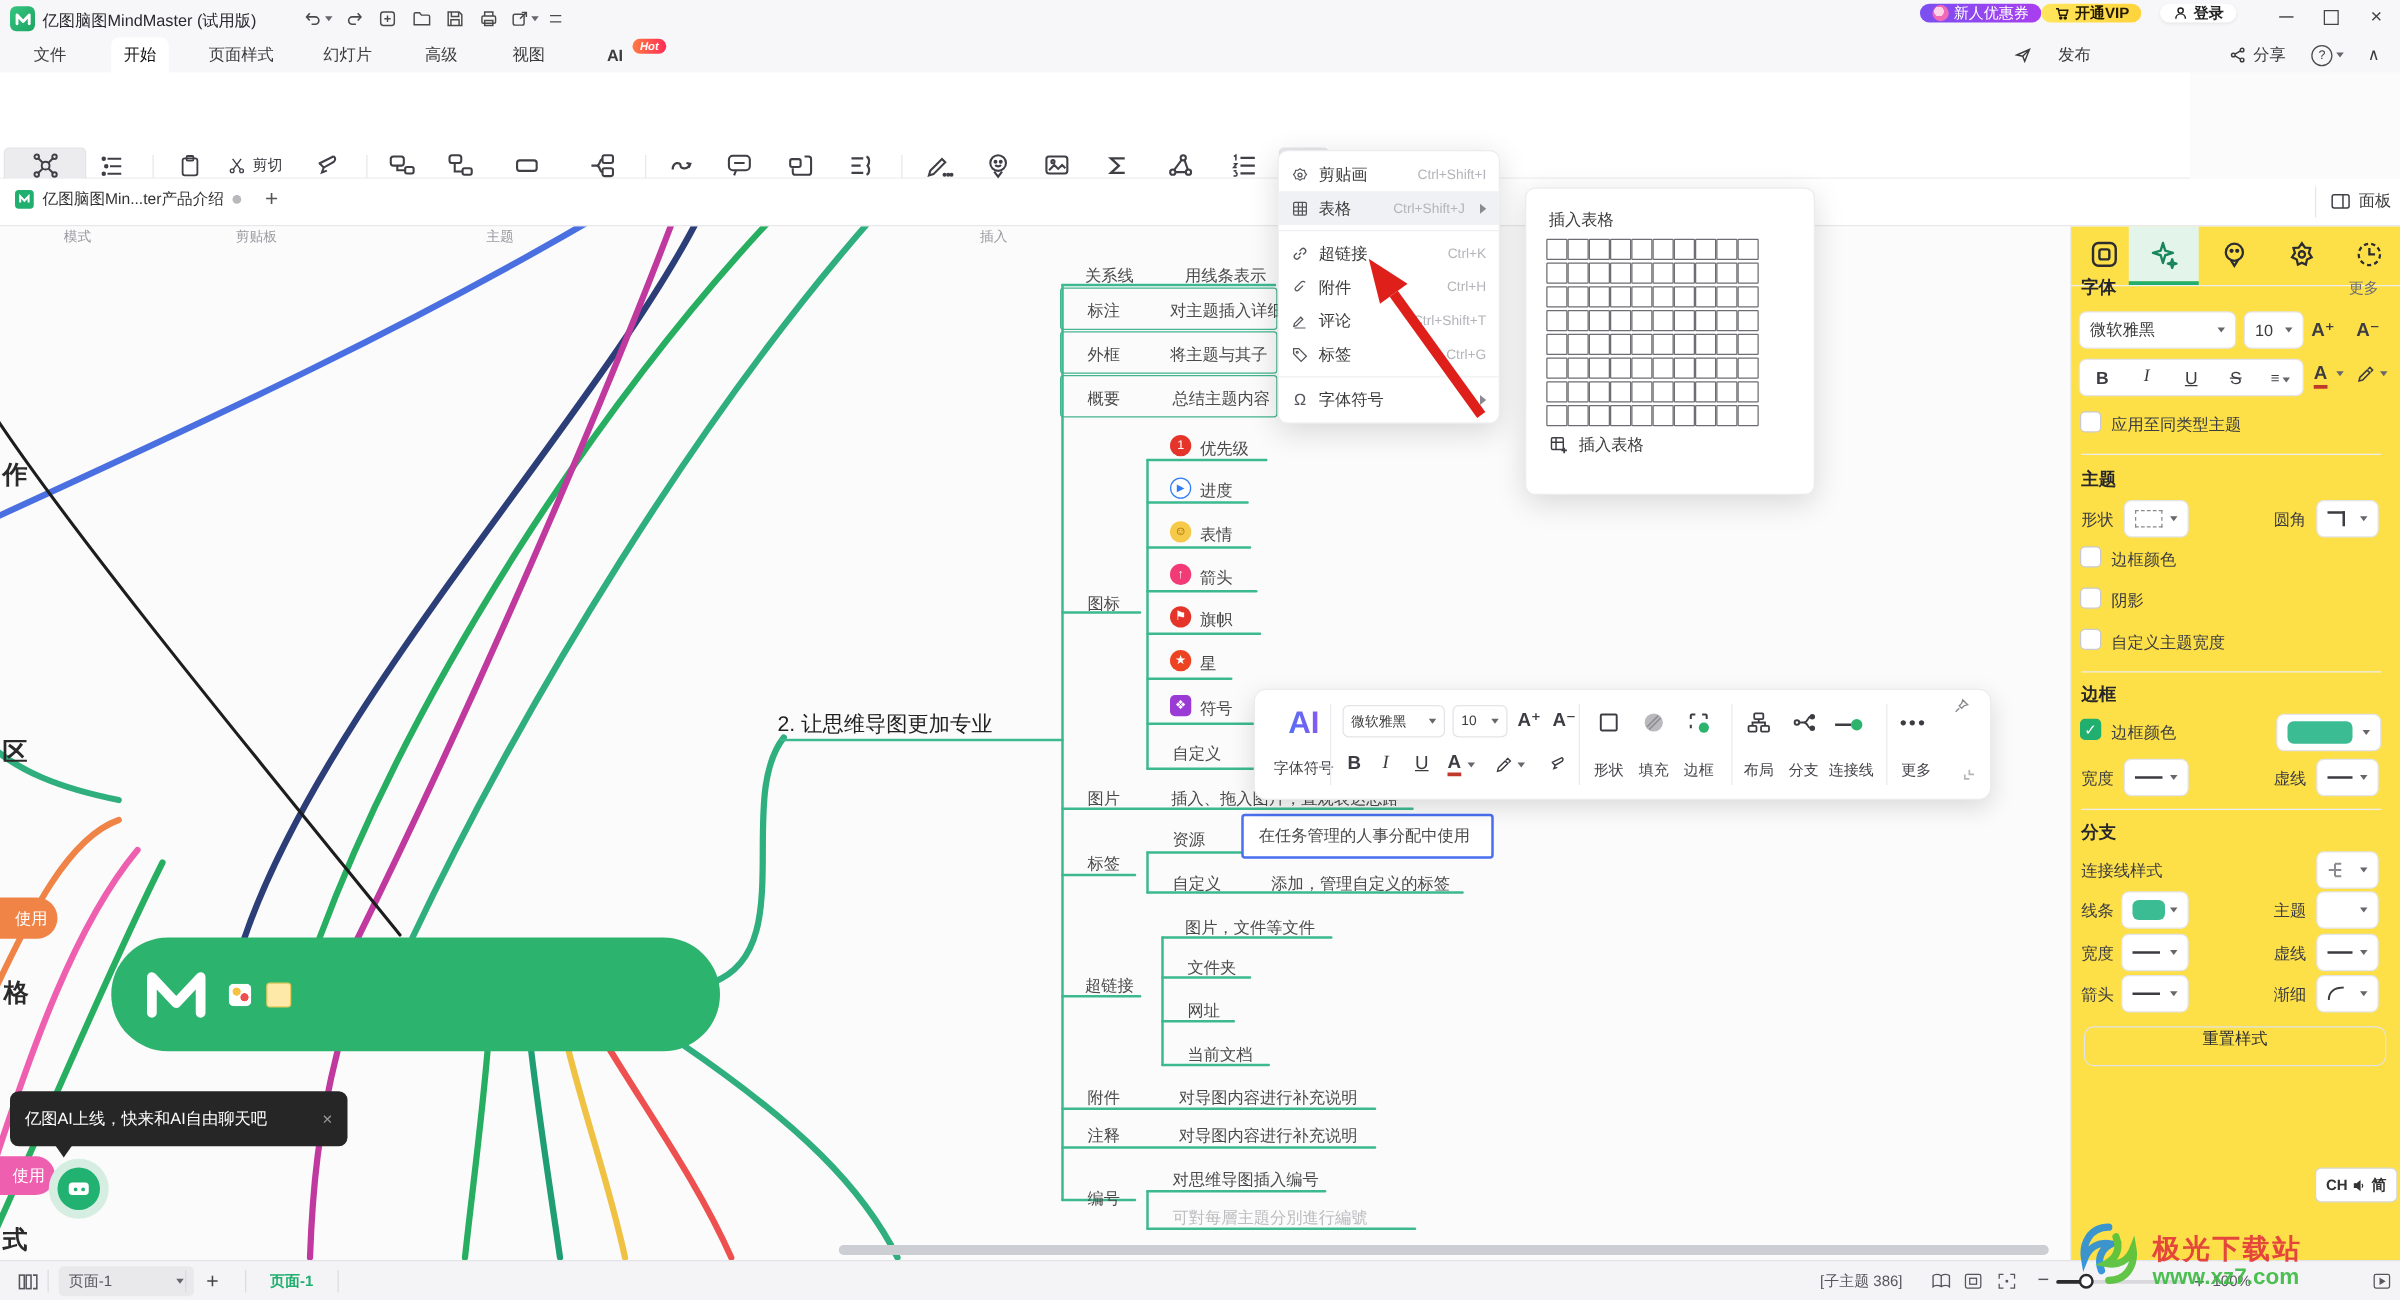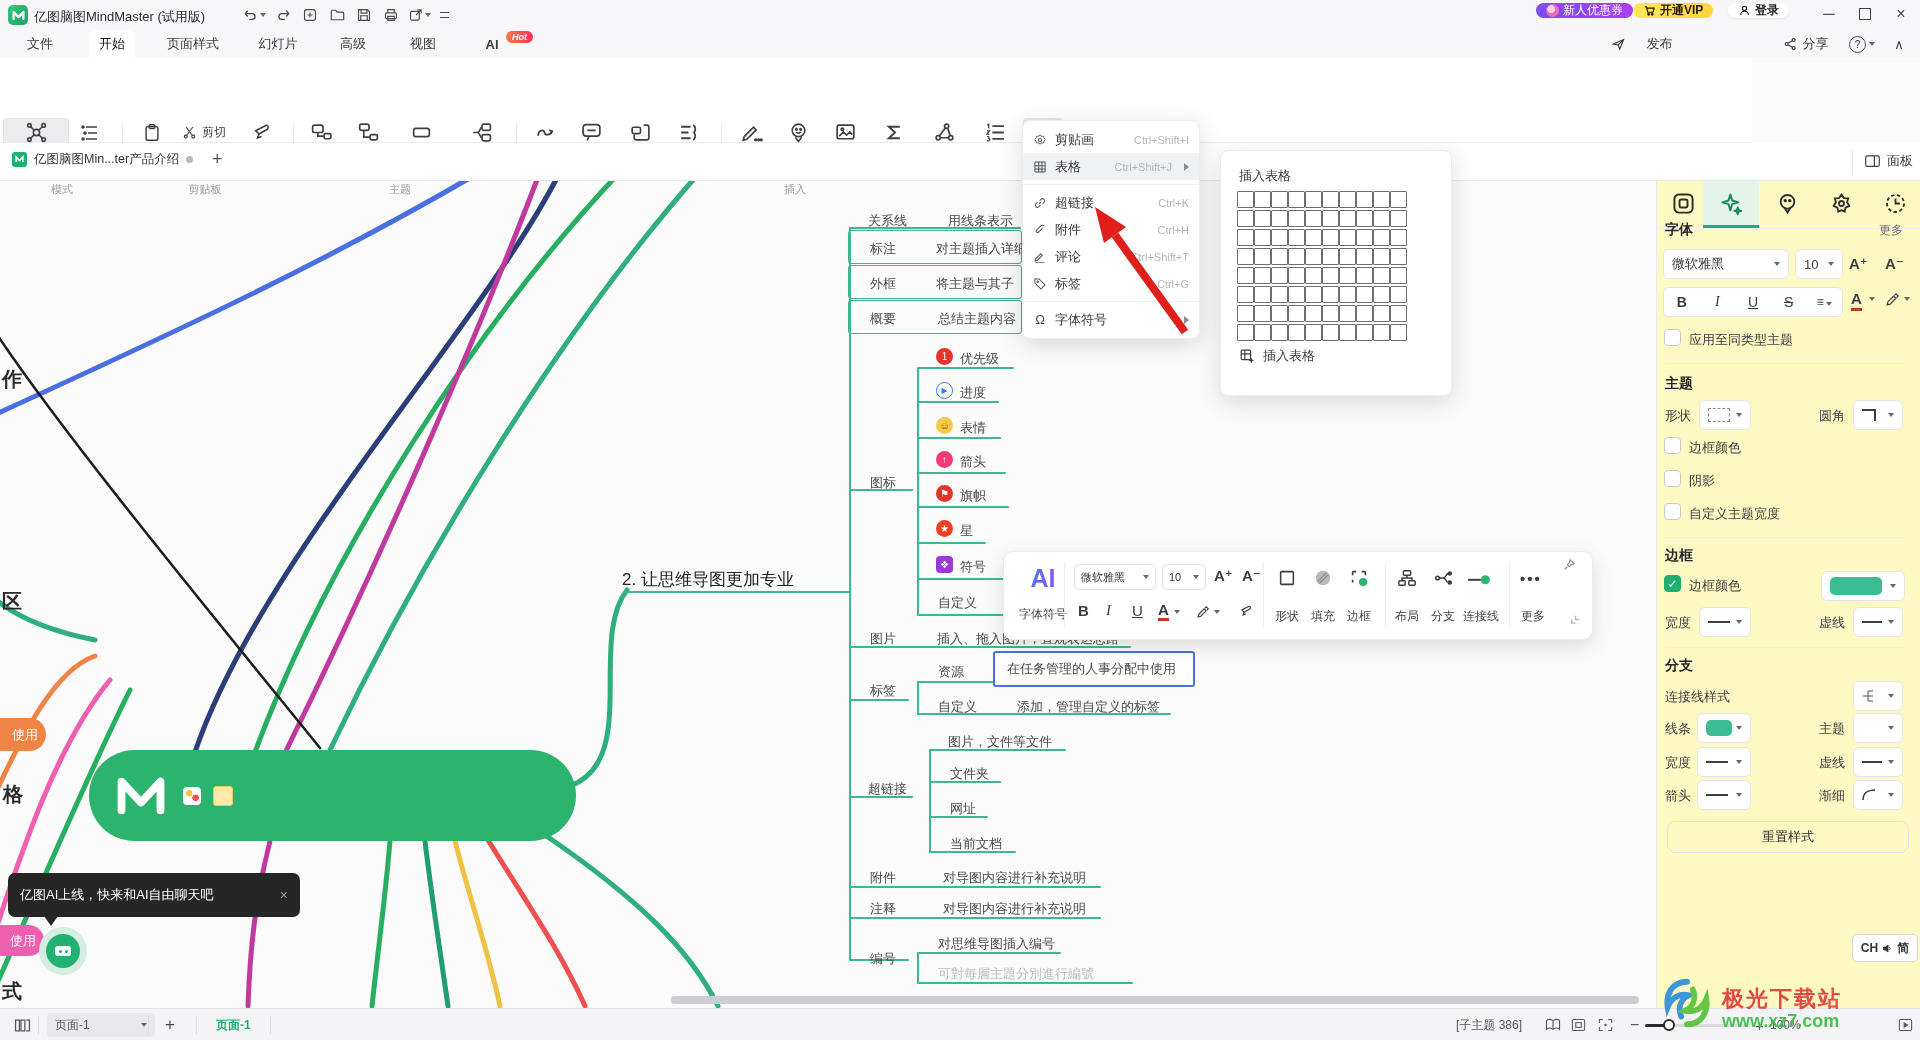--- a/index.html
+++ b/index.html
@@ -5,21 +5,21 @@
   html,body{margin:0;padding:0}
   body{width:1920px;height:1040px;overflow:hidden;position:relative;background:#fbfbfc;
        font-family:"Liberation Sans","DejaVu Sans",sans-serif;color:#3b3b3b;-webkit-font-smoothing:antialiased}
   .abs{position:absolute}
   svg{display:block}
   
   #titlebar{position:absolute;left:0;top:0;width:1920px;height:30px;background:#f7f7f9;z-index:30}
   #menubar{position:absolute;left:0;top:30px;width:1920px;height:28px;background:#f7f7f9;z-index:30}
   #ribbon{position:absolute;left:0;top:58px;width:1752px;height:84px;background:#fff;border-bottom:1px solid #ebebee;z-index:30}
   #tabbar{position:absolute;left:0;top:143px;width:1920px;height:37px;background:#fff;border-bottom:1px solid #e8e8ea;z-index:30}
-  #sidebar{position:absolute;left:1656px;top:181px;width:264px;height:827px;background:#fef9c3;border-left:1px solid #e9e9ec;z-index:20}
+  #sidebar{position:absolute;left:1656px;top:181px;width:264px;height:827px;background:#fde047;border-left:1px solid #e9e9ec;z-index:20}
   #statusbar{position:absolute;left:0;top:1008px;width:1920px;height:32px;background:#f4f4f6;border-top:1px solid #e4e4e8;z-index:25}
   .mtab{position:absolute;top:0;height:28px;display:flex;align-items:center;font-size:13px;color:#3b3b3b;padding:0 10px;transform:translateX(-50%)}
   .mtab.active{background:#fff;border-radius:6px 6px 0 0;color:#111}
   .hotbadge{position:absolute;font-size:9px;font-style:italic;color:#fff;background:linear-gradient(90deg,#ff7a45,#ff2d55);border-radius:8px;padding:1px 6px;font-weight:bold}
   .qicon{position:absolute;top:5px;width:20px;height:20px;display:flex;align-items:center;justify-content:center;color:#4a4a4a}
   .pill{position:absolute;top:3px;height:15px;border-radius:12px;display:flex;align-items:center;font-size:12px;padding:0 10px;gap:4px}
   .winbtn{position:absolute;top:0;width:34px;height:28px;display:flex;align-items:center;justify-content:center;color:#444}
   
   .rbtn{position:absolute;top:62px;display:flex;flex-direction:column;align-items:center;gap:5px;font-size:12px;color:#3c3c42;transform:translateX(-50%)}
   .rbtn .ric{height:24px;display:flex;align-items:flex-end;justify-content:center}
@@ -61,21 +61,21 @@
   .ftglyph{position:absolute;font-size:15px;color:#3c3c42}
   
   .mm{position:absolute;font-size:13px;color:#4a4a4a;white-space:nowrap;z-index:4}
   .mmbox{position:absolute;border:1.6px solid #43b48e;border-radius:3px;z-index:4;overflow:hidden}
   .ibadge{position:absolute;width:17px;height:17px;border-radius:50%;color:#fff;font-size:10px;display:flex;align-items:center;justify-content:center;z-index:4}
   .frag{position:absolute;font-size:20px;font-weight:bold;color:#2a2a2a;z-index:4}
   .fragpill{position:absolute;height:33px;border-radius:17px;display:flex;align-items:center;justify-content:flex-end;
     padding-right:8px;color:#fff;font-size:13px;z-index:4}
   #centerpill{position:absolute;left:89px;top:750px;width:487px;height:91px;background:#2cb36e;border-radius:46px;z-index:5;
     display:flex;align-items:center;padding-left:26px;box-sizing:border-box;gap:12px}
-  #tooltip{position:absolute;left:8px;top:873px;width:292px;height:44px;background:#262626;border-radius:7px;z-index:8;
+  #tooltip{position:absolute;left:8px;top:873px;width:270px;height:44px;background:#262626;border-radius:7px;z-index:8;
     display:flex;align-items:center;padding:0 12px;box-sizing:border-box;color:#fff;font-size:13px;gap:10px}
   #tooltip:after{content:"";position:absolute;left:36px;bottom:-9px;border-left:7px solid transparent;border-right:7px solid transparent;border-top:10px solid #262626}
   
   .stitem{position:absolute;top:0;height:32px;display:flex;align-items:center;font-size:12px;color:#55555c}
   #imebadge{position:absolute;left:1852px;top:934px;width:64px;height:26px;background:#fff;border:1px solid #d6d6da;border-radius:5px;z-index:22;
     display:flex;align-items:center;justify-content:center;gap:4px;font-size:12px;color:#333;font-weight:bold}
   #watermark{position:absolute;left:1658px;top:974px;z-index:28;display:flex;align-items:flex-end;gap:6px;opacity:.92}
 </style>
 </head>
 <body>
@@ -753,21 +753,21 @@
       <span style="width:22px;height:1.6px;background:#3c3c42;display:inline-block"></span>
       <span class="car"></span>
     </div>
   <span class="slabel" style="left:162px;top:606px">渐细</span>
   <div class="sel" style="left:196px;top:599px;width:50px">
       <svg width="14" height="12" viewBox="0 0 14 12" stroke="#3c3c42" stroke-width="1.6" fill="none">
         <path d="M1 11 C1 4 6 1 13 1"></path>
       </svg>
       <span class="car"></span>
     </div>
-  <div class="abs" style="left:10px;top:640px;width:240px;height:30px;border:1px solid #e2e2e6;border-radius:8px;display:flex;align-items:center;justify-content:center;font-size:13px;color:#2c2c31">
+  <div class="abs" style="left:10px;top:640px;width:240px;height:30px;border:1px solid #e2e2e6;border-radius:8px;display:flex;align-items:flex-start;justify-content:center;font-size:13px;color:#2c2c31">
     <span>重置样式</span>
   </div>
 </div>
 
 <div id="floattb">
   <span class="abs" style="left:15px;top:12px;width:48px;text-align:center;font-size:25px;font-weight:bold;background:linear-gradient(90deg,#3f7bf5,#9a4ff0);-webkit-background-clip:text;background-clip:text;color:transparent">AI</span>
   <span class="ftlab" style="left:39px;top:54px">字体符号</span>
   <span class="abs" style="left:60px;top:11px;width:1px;height:65px;background:#ececf0"></span>
   <div class="ft-sel" style="left:70px;top:12px;width:82px">
       <span>微软雅黑</span>

